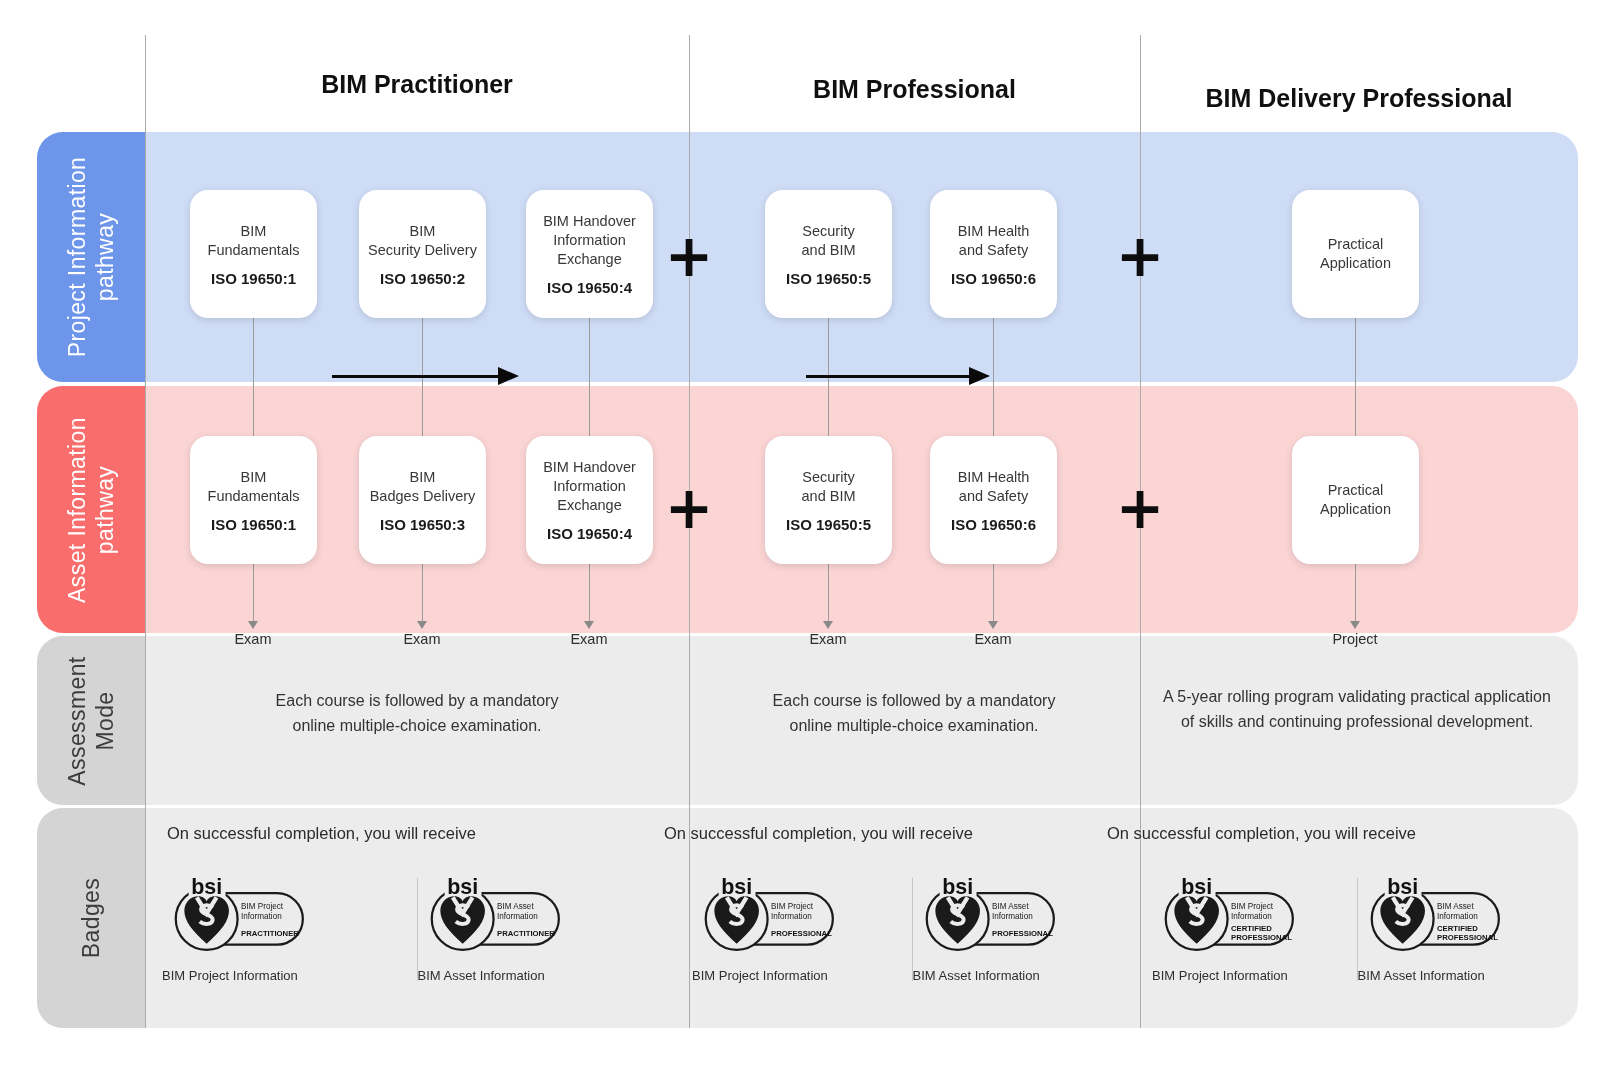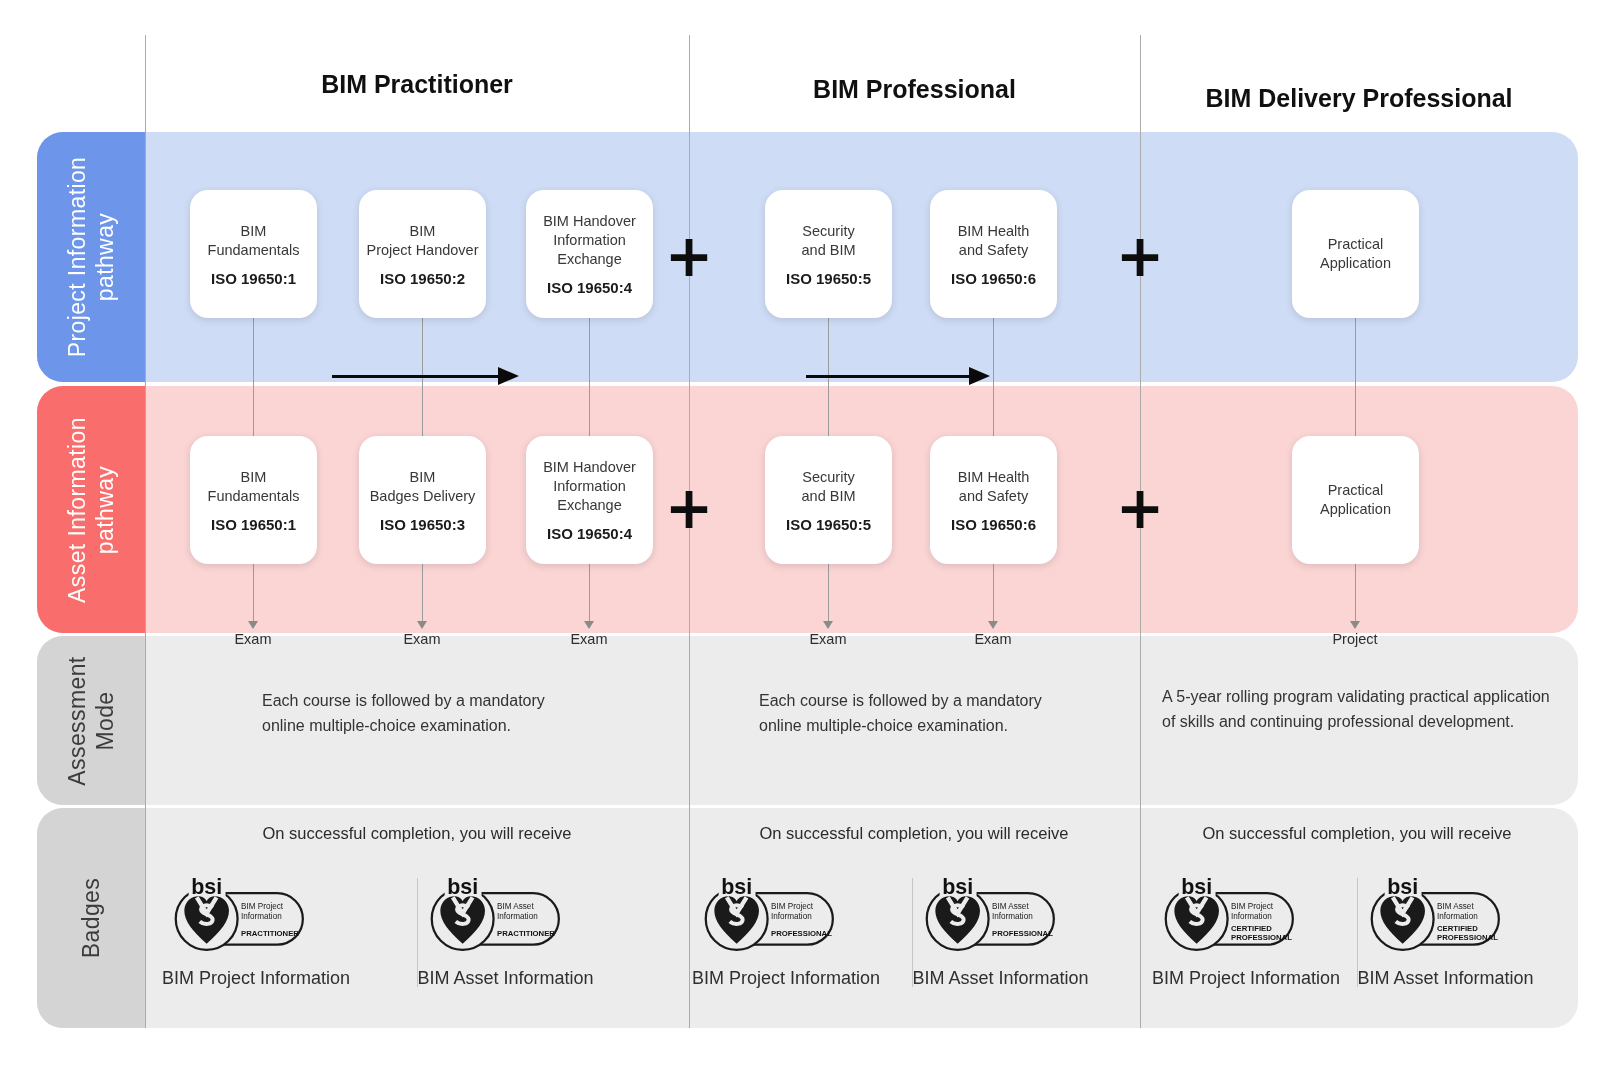--- a/index.html
+++ b/index.html
@@ -28,27 +28,27 @@
         align-items:center;justify-content:center;text-align:center;z-index:3;padding:0 4px;box-sizing:border-box;}
   .card-top{top:190px;} .card-bot{top:436px;}
   .cl{font-size:14.5px;line-height:19px;color:#383838;}
   .card-iso{margin-top:10px;font-size:15px;font-weight:700;color:#1b1b1b;}
   .plus{position:absolute;width:60px;height:60px;display:flex;align-items:center;justify-content:center;
         font-size:58px;font-weight:900;color:#0d0d0d;z-index:4;line-height:1;font-family:"DejaVu Sans",sans-serif;}
   .harrow{position:absolute;top:375px;height:3px;background:#0a0a0a;z-index:4;}
   .harrow::after{content:"";position:absolute;right:-21px;top:-8px;width:0;height:0;
         border-left:21px solid #0a0a0a;border-top:9px solid transparent;border-bottom:9px solid transparent;}
   .exam-label{position:absolute;top:631px;width:120px;text-align:center;font-size:14.5px;color:#2e2e2e;z-index:2;}
-  .assess-text{position:absolute;text-align:left;font-size:16px;line-height:25px;color:#333333;z-index:2;}
-  .badge-intro{position:absolute;top:824px;width:500px;text-align:center;font-size:16.5px;color:#2b2b2b;z-index:2;}
+  .assess-text{position:absolute;text-align:center;font-size:16px;line-height:25px;color:#333333;z-index:2;}
+  .badge-intro{position:absolute;top:824px;width:500px;font-size:16.5px;color:#2b2b2b;z-index:2;}
   .badge-group{position:absolute;top:876px;display:flex;align-items:stretch;justify-content:center;z-index:2;}
   .badge-cell{flex:1;display:flex;flex-direction:column;align-items:flex-start;}
   .badge-sep{width:1px;background:#c6c6c6;margin:2px 0;}
   .badge-svg{width:146px;height:79px;display:block;}
-  .badge-caption{margin-top:13px;font-size:18px;color:#2f2f2f;text-align:center;}
+  .badge-caption{margin-top:13px;font-size:13px;color:#2f2f2f;text-align:center;}
   .t-bsi{font-family:"Liberation Sans","DejaVu Sans",sans-serif;font-size:25px;font-weight:700;fill:#111;text-anchor:middle;}
   .t-top{font-family:"Liberation Sans","DejaVu Sans",sans-serif;font-size:9.5px;fill:#222;}
   .t-bot{font-family:"Liberation Sans","DejaVu Sans",sans-serif;font-size:9px;font-weight:700;fill:#111;}
 </style>
 </head>
 <body>
 
 <svg width="0" height="0" style="position:absolute">
   <defs>
     <g id="bsi-mark">
@@ -118,21 +118,21 @@
   <div class="arrowhead" style="left:1350px"></div>
 
   <div class="card card-top" style="left:190px">
     <div class="cl">BIM</div>
     <div class="cl">Fundamentals</div>
     <div class="cl"></div>
     <div class="card-iso">ISO 19650:1</div>
   </div>
   <div class="card card-top" style="left:359px">
     <div class="cl">BIM</div>
-    <div class="cl">Project Handover</div>
+    <div class="cl">Security Delivery</div>
     <div class="cl"></div>
     <div class="card-iso">ISO 19650:2</div>
   </div>
   <div class="card card-top" style="left:526px">
     <div class="cl">BIM Handover</div>
     <div class="cl">Information</div>
     <div class="cl">Exchange</div>
     <div class="card-iso">ISO 19650:4</div>
   </div>
   <div class="card card-top" style="left:765px">

